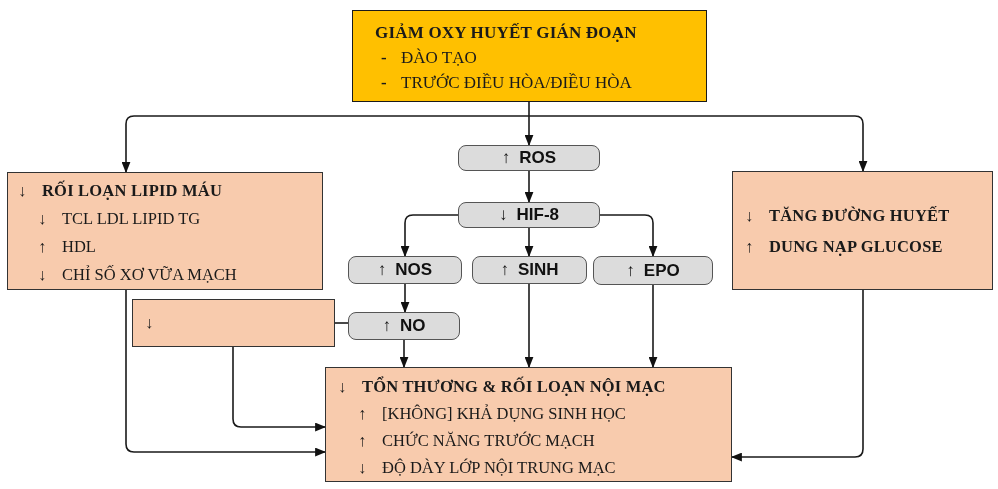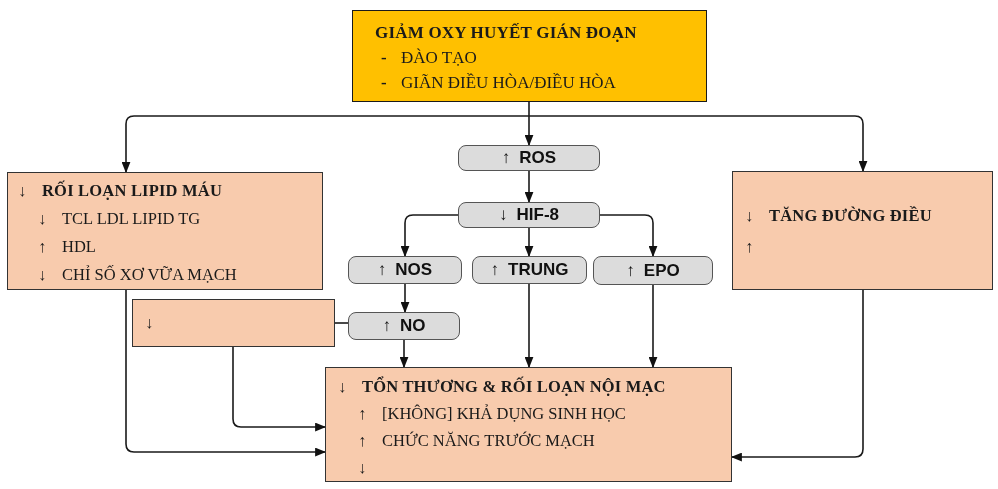--- a/index.html
+++ b/index.html
@@ -86,21 +86,21 @@
   </svg>
 
   <div class="box yellow-box">
     <div class="title">GIẢM OXY HUYẾT GIÁN ĐOẠN</div>
     <div class="bullet-row">
       <span class="dash">-</span>
       <span>ĐÀO TẠO</span>
     </div>
     <div class="bullet-row">
       <span class="dash">-</span>
-      <span>GIÃN ĐIỀU HÒA/ĐIỀU HÒA</span>
+      <span>TRƯỚC ĐIỀU HÒA/ĐIỀU HÒA</span>
     </div>
   </div>
 
   <div class="box orange-box lipid-box">
     <div class="t-row bold">
       <span class="arrow">↓</span>
       <span class="txt">RỐI LOẠN LIPID MÁU</span>
     </div>
     <div class="t-row indent">
       <span class="arrow">↓</span>
@@ -112,24 +112,25 @@
     </div>
     <div class="t-row indent">
       <span class="arrow">↓</span>
       <span class="txt">CHỈ SỐ XƠ VỮA MẠCH</span>
     </div>
   </div>
 
   <div class="box orange-box glucose-box">
     <div class="t-row bold">
       <span class="arrow">↓</span>
-      <span class="txt">TĂNG ĐƯỜNG ĐIỀU</span>
+      <span class="txt">TĂNG ĐƯỜNG HUYẾT</span>
     </div>
     <div class="t-row bold">
       <span class="arrow">↑</span>
+      <span class="txt">DUNG NẠP GLUCOSE</span>
     </div>
   </div>
 
   <div class="box orange-box bp-box">
     <div class="t-row bold">
       <span class="arrow">↓</span>
     </div>
   </div>
 
   <div class="node node-ros">
@@ -139,21 +140,21 @@
   <div class="node node-hif1">
     <span>↓</span>
     <span>HIF-8</span>
   </div>
   <div class="node node-nos">
     <span>↑</span>
     <span>NOS</span>
   </div>
   <div class="node node-vegf">
     <span>↑</span>
-    <span>TRUNG</span>
+    <span>SINH</span>
   </div>
   <div class="node node-epo">
     <span>↑</span>
     <span>EPO</span>
   </div>
   <div class="node node-no">
     <span>↑</span>
     <span>NO</span>
   </div>
 
@@ -165,16 +166,17 @@
     <div class="t-row indent">
       <span class="arrow">↑</span>
       <span class="txt">[KHÔNG] KHẢ DỤNG SINH HỌC</span>
     </div>
     <div class="t-row indent">
       <span class="arrow">↑</span>
       <span class="txt">CHỨC NĂNG TRƯỚC MẠCH</span>
     </div>
     <div class="t-row indent">
       <span class="arrow">↓</span>
+      <span class="txt">ĐỘ DÀY LỚP NỘI TRUNG MẠC</span>
     </div>
   </div>
 
 </div>
 
 </body></html>

